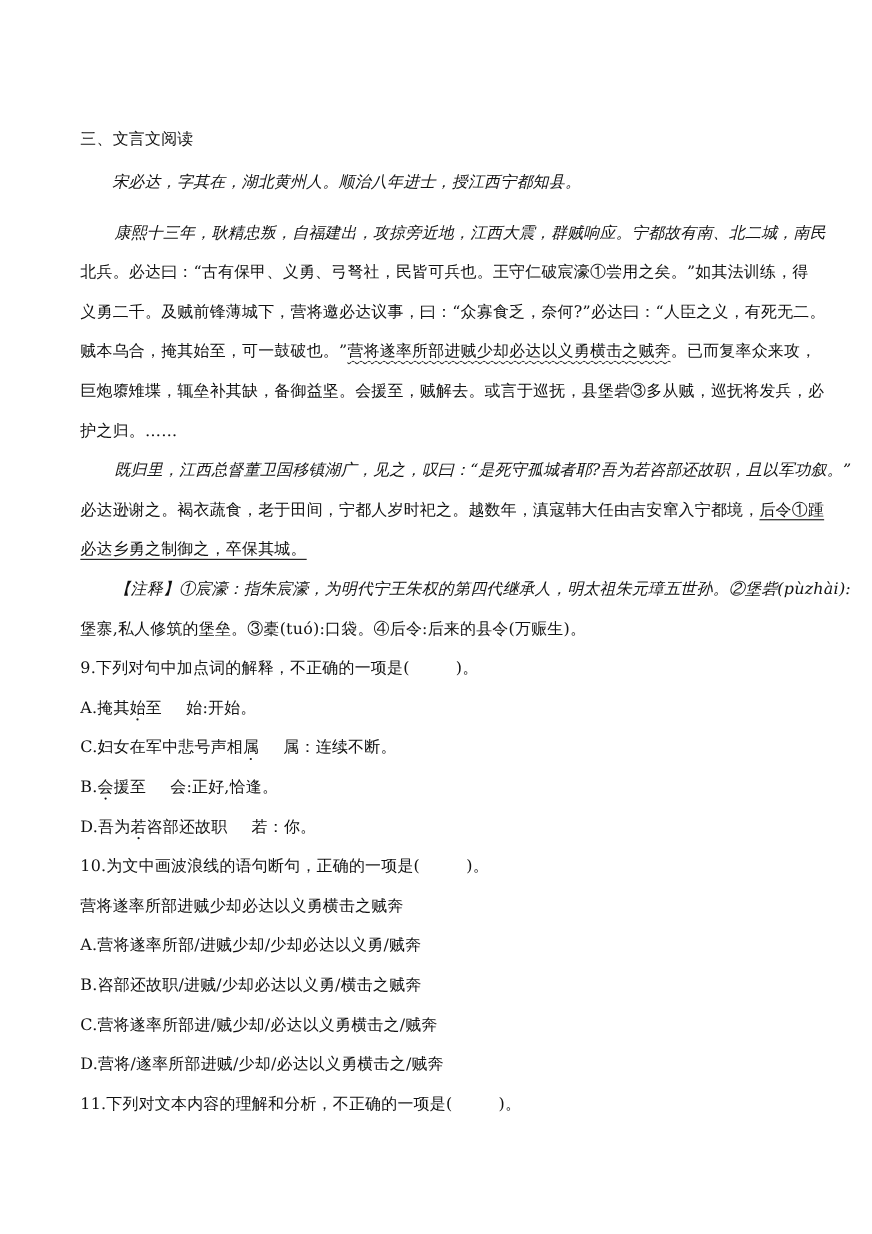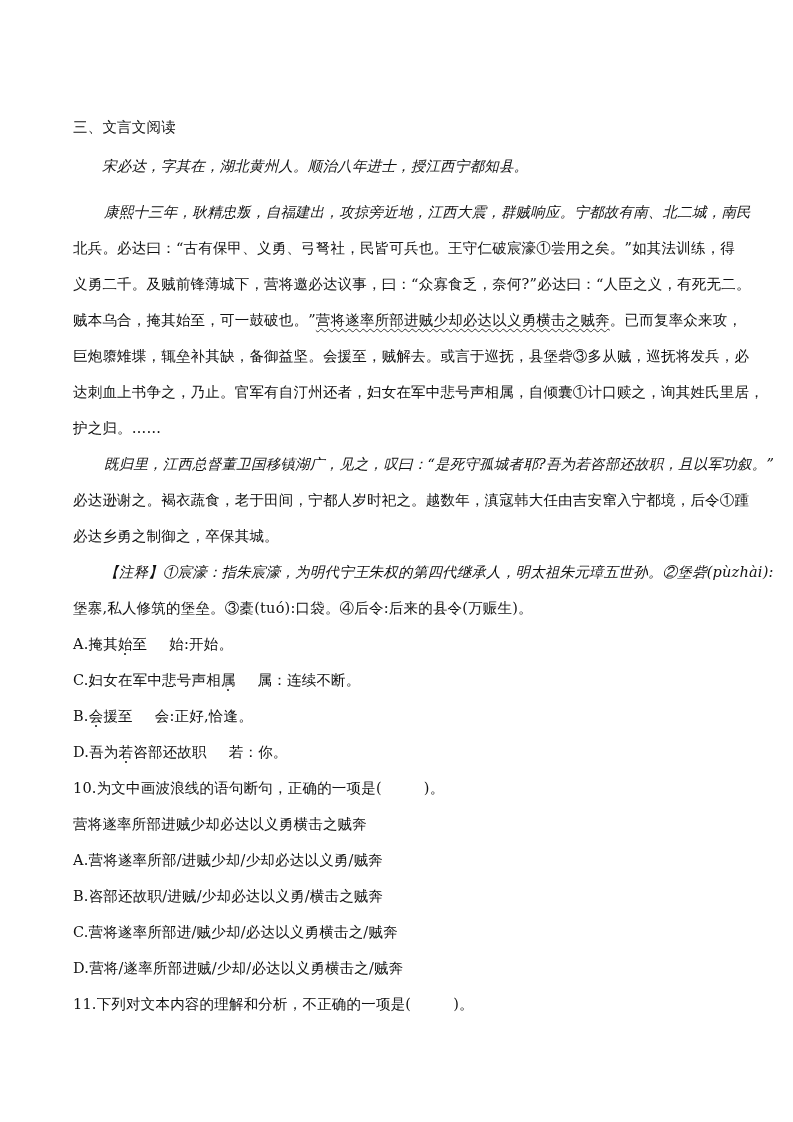--- a/index.html
+++ b/index.html
@@ -35,20 +35,21 @@
       width: 650px;
     }
     .indent { padding-left: 29px; font-style: italic; }
     .indent2 { padding-left: 31px; font-style: italic; }
     .wavy {
       text-decoration: underline wavy #333;
       text-underline-offset: 3px;
       text-decoration-thickness: 1px;
     }
     .uline {
+      text-decoration: underline;
       text-underline-offset: 4px;
       text-decoration-thickness: 1px;
     }
     .dotted {
       position: relative;
     }
     .dotted::after {
       content: "";
       position: absolute;
       left: 50%;
@@ -86,23 +87,20 @@
       </div>
     <div class="line">
         <span class="justify">义勇二千。及贼前锋薄城下，营将邀必达议事，曰：“众寡食乏，奈何?”必达曰：“人臣之义，有死无二。</span>
       </div>
     <div class="line">
       <span>贼本乌合，掩其始至，可一鼓破也。”</span><span class="wavy">营将遂率所部进贼少却必达以义勇横击之贼奔</span><span>。已而复率众来攻，</span>
     </div>
     <div class="line">
         <span class="justify">巨炮隳雉堞，辄垒补其缺，备御益坚。会援至，贼解去。或言于巡抚，县堡砦③多从贼，巡抚将发兵，必</span>
       </div>
-    <div class="line">
-        <span class="justify">达刺血上书争之，乃止。官军有自汀州还者，妇女在军中悲号声相属，自倾囊①计口赎之，询其姓氏里居，</span>
-      </div>
     <div class="line">护之归。……</div>
   </div>
 
   <div>
     <div class="line">
         <span class="justify indent2" style="width:619px;">既归里，江西总督董卫国移镇湖广，见之，叹曰：“是死守孤城者耶?吾为若咨部还故职，且以军功叙。”</span>
       </div>
     <div class="line">
       <span>必达逊谢之。褐衣蔬食，老于田间，宁都人岁时祀之。越数年，滇寇韩大任由吉安窜入宁都境，</span><span class="uline">后令①踵</span>
     </div>
@@ -110,20 +108,23 @@
   </div>
 
   <div>
     <div class="line">
         <span class="justify indent2" style="width:619px;">【注释】①宸濠：指朱宸濠，为明代宁王朱权的第四代继承人，明太祖朱元璋五世孙。②堡砦(pùzhài):</span>
       </div>
     <div class="line">堡寨,私人修筑的堡垒。③橐(tuó):口袋。④后令:后来的县令(万赈生)。</div>
   </div>
 
   <div>
+    <div class="line">
+      <span>9.</span><span>下列对句中加点词的解释，不正确的一项是(</span><span class="blank"></span><span>)。</span>
+    </div>
     <div class="line">
       <span>A.</span><span>掩其</span><span class="dotted">始</span><span>至</span><span class="gap"></span><span>始:开始。</span>
     </div>
     <div class="line">
       <span>C.</span><span>妇女在军中悲号声相</span><span class="dotted">属</span><span></span><span class="gap"></span><span>属：连续不断。</span>
     </div>
     <div class="line">
       <span>B.</span><span></span><span class="dotted">会</span><span>援至</span><span class="gap"></span><span>会:正好,恰逢。</span>
     </div>
     <div class="line">

